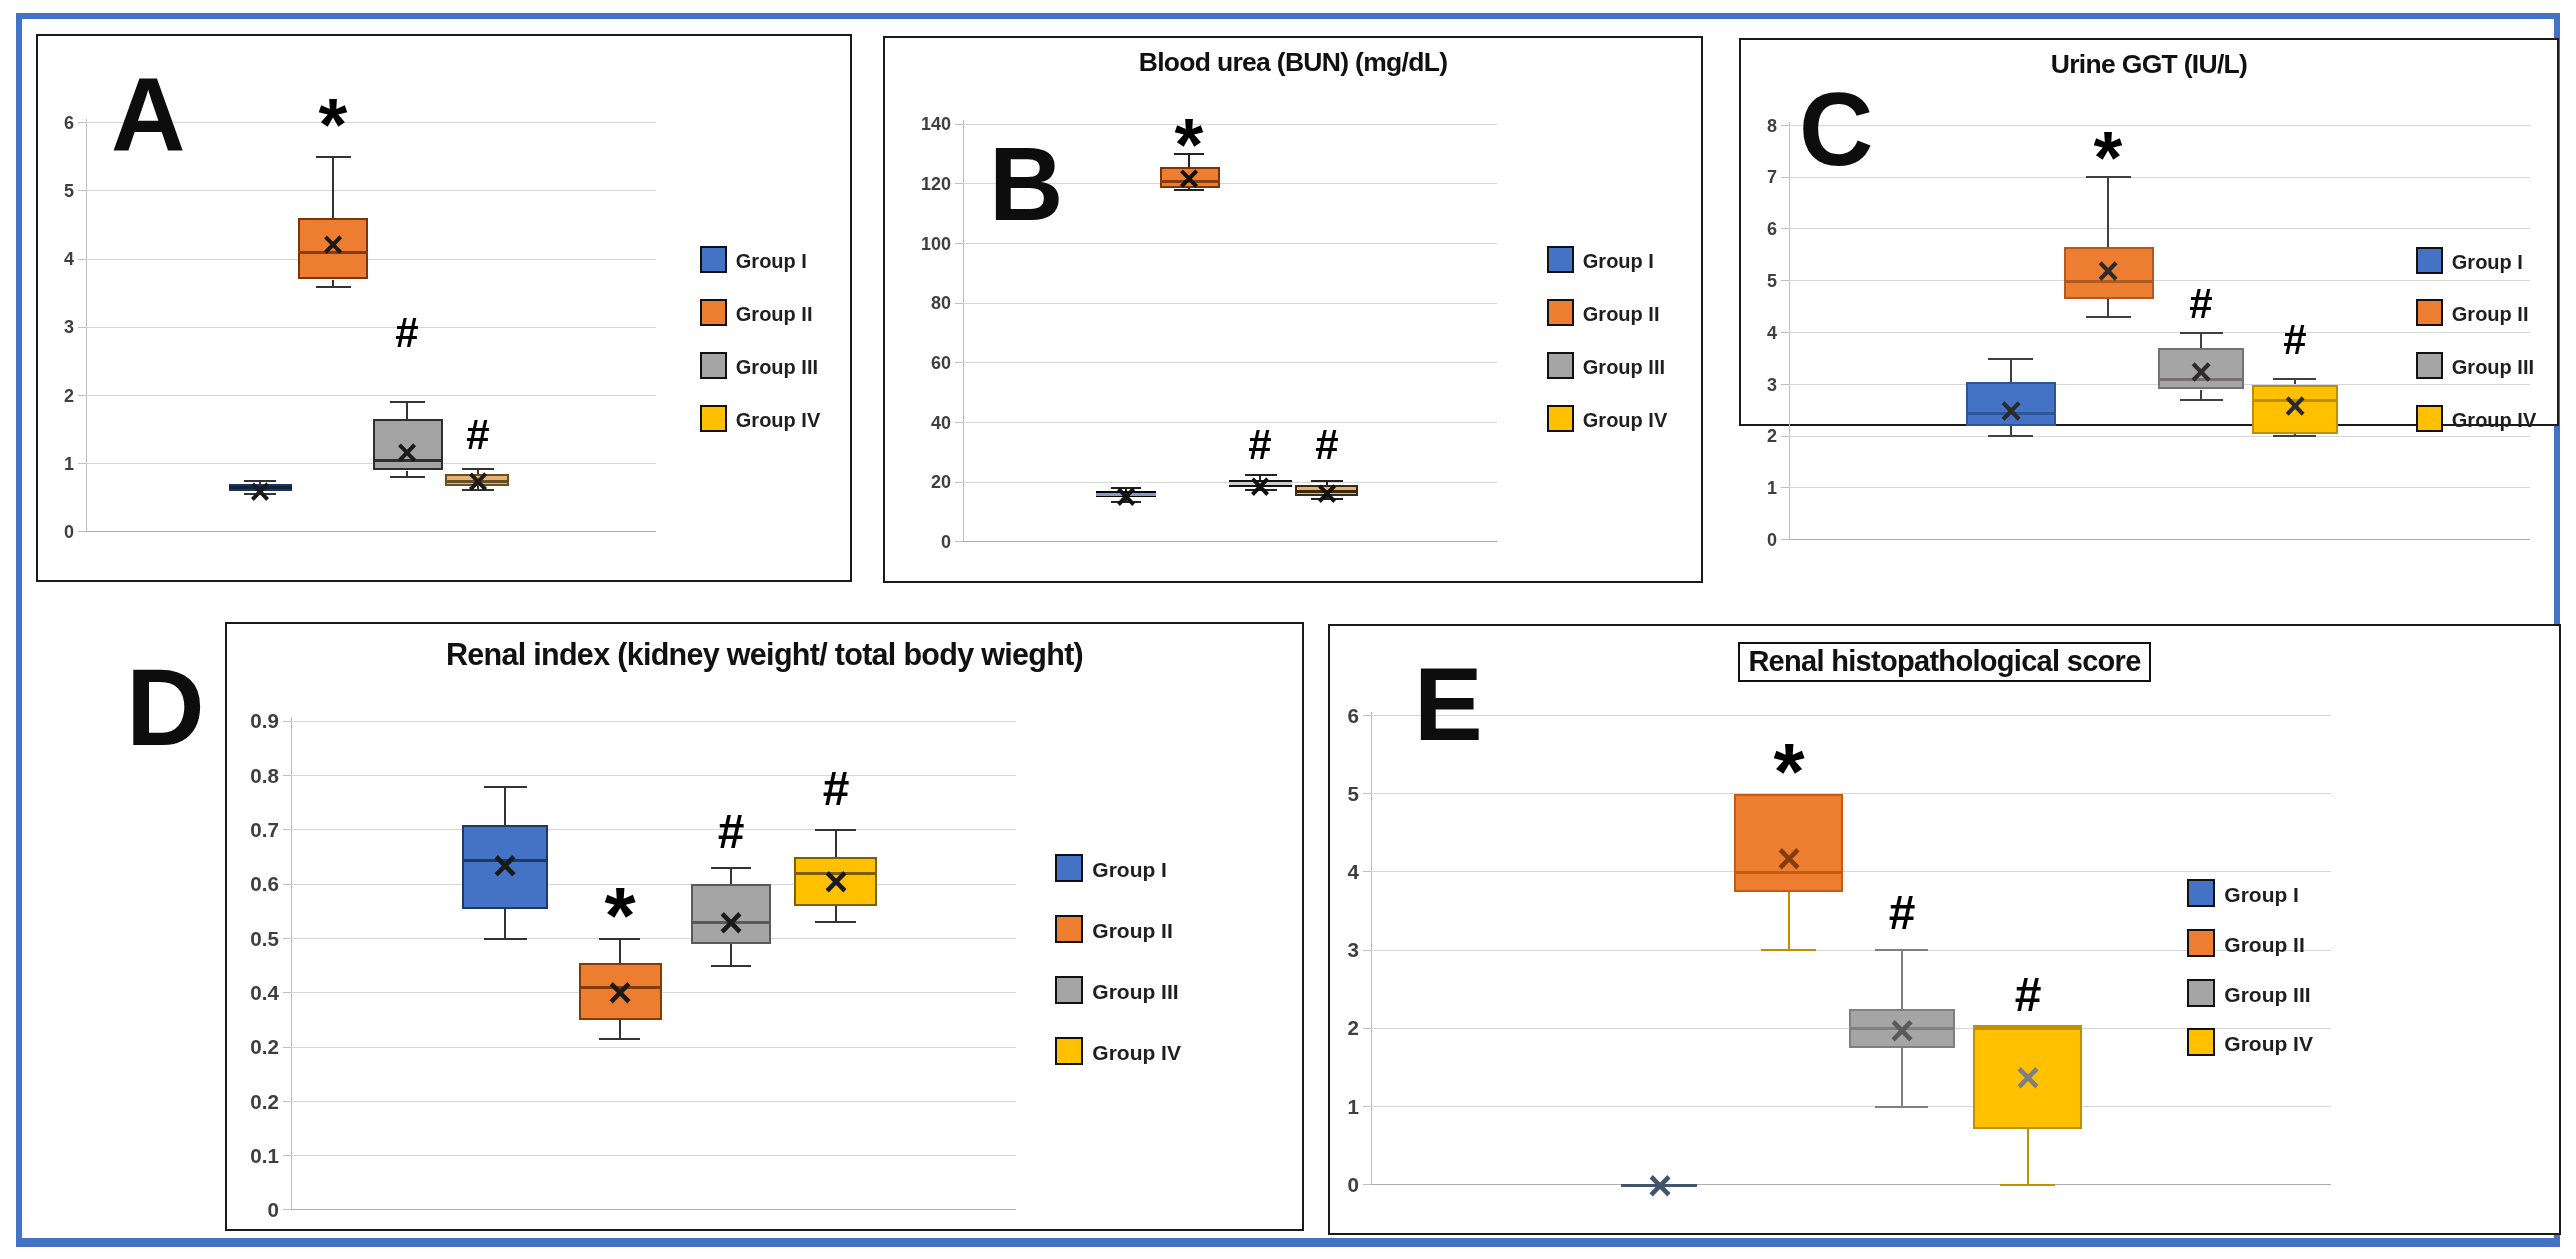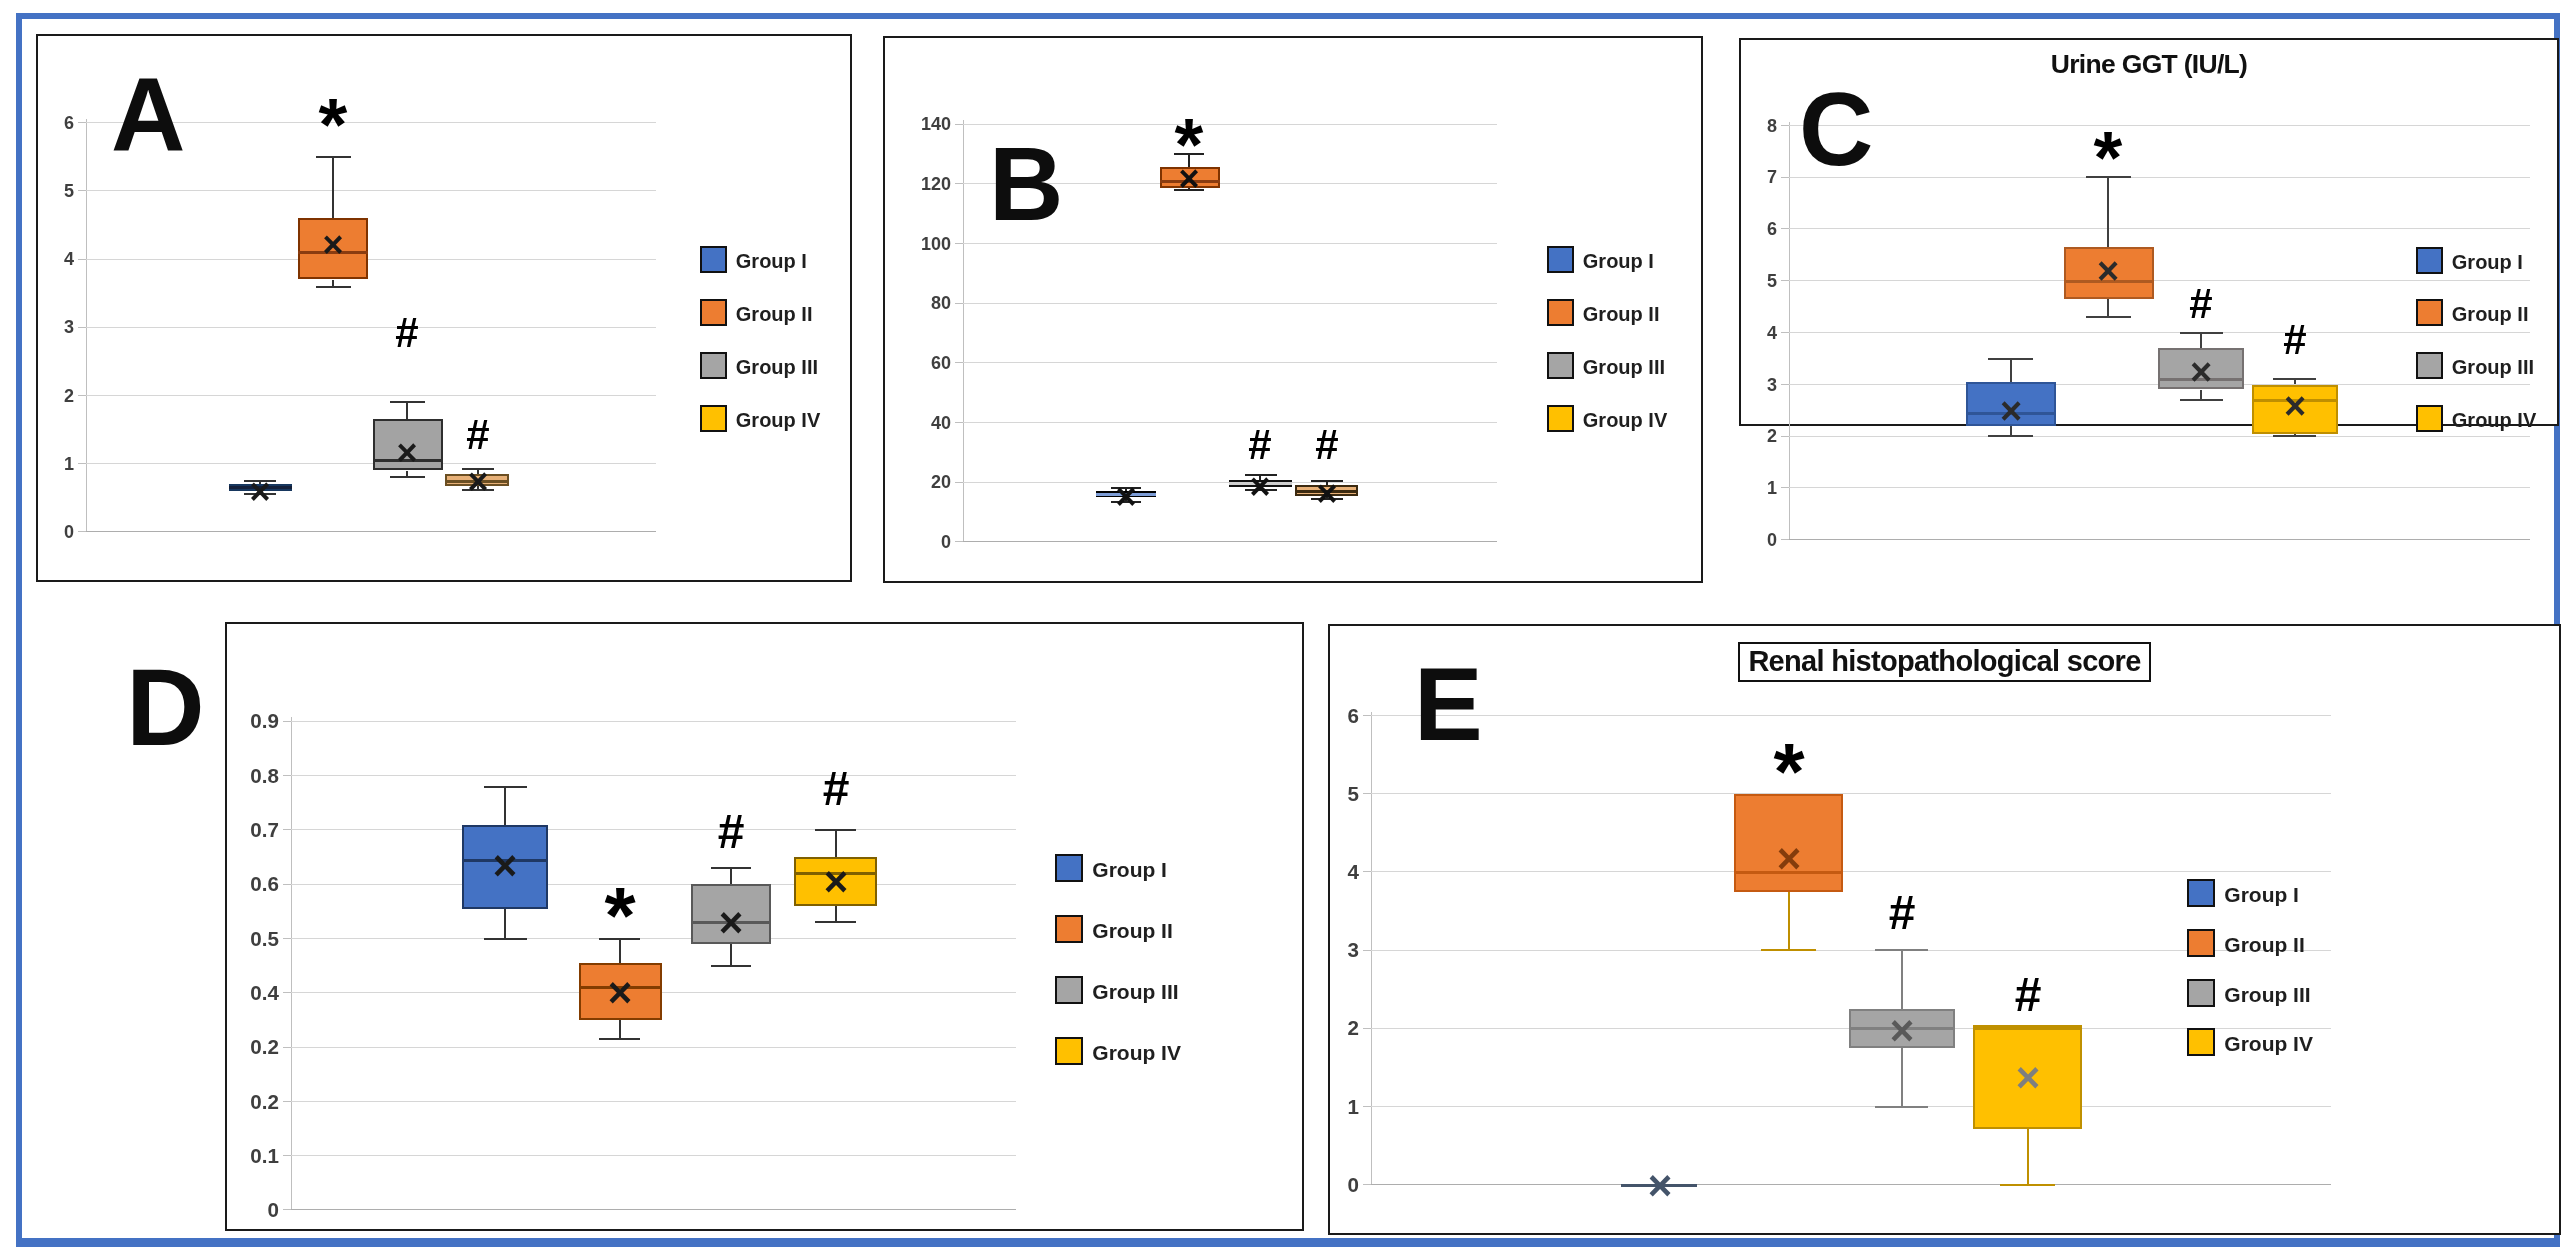--- a/index.html
+++ b/index.html
@@ -98,20 +98,21 @@
         <span class="legend-swatch" style="width: 26.5px; height: 26.5px; background: rgb(165, 165, 165);"></span>
         <span class="legend-label" style="font-size: 20px;">Group III</span>
       </div>
       <div class="legend-row" style="left: 662px; top: 369px;">
         <span class="legend-swatch" style="width: 26.5px; height: 26.5px; background: rgb(255, 192, 0);"></span>
         <span class="legend-label" style="font-size: 20px;">Group IV</span>
       </div>
     </div>
     <div class="panel-letter" style="left: 111px; top: 63px; font-size: 103px;">A</div>
     <div class="panel" style="left: 883px; top: 36px; width: 820px; height: 547px;">
+      <div class="panel-title" style="top: 9.3px; font-size: 26.5px;"><span>Blood urea (BUN) (mg/dL)</span></div>
       <div class="axis-v" style="left: 78px; top: 82px; height: 422px;"></div>
       <div class="gridline" style="left: 78px; top: 86px; width: 534px;"></div>
       <div class="tickmark" style="left: 70px; top: 86px;"></div>
       <span class="y-tick-label" style="left: 66px; top: 86px; font-size: 18px;">140</span>
       <div class="gridline" style="left: 78px; top: 145px; width: 534px;"></div>
       <div class="tickmark" style="left: 70px; top: 145px;"></div>
       <span class="y-tick-label" style="left: 66px; top: 146px; font-size: 18px;">120</span>
       <div class="gridline" style="left: 78px; top: 205px; width: 534px;"></div>
       <div class="tickmark" style="left: 70px; top: 205px;"></div>
       <span class="y-tick-label" style="left: 66px; top: 206px; font-size: 18px;">100</span>
@@ -252,20 +253,21 @@
         <span class="legend-swatch" style="width: 26.5px; height: 26.5px; background: rgb(165, 165, 165);"></span>
         <span class="legend-label" style="font-size: 20px;">Group III</span>
       </div>
       <div class="legend-row" style="left: 675px; top: 365px;">
         <span class="legend-swatch" style="width: 26.5px; height: 26.5px; background: rgb(255, 192, 0);"></span>
         <span class="legend-label" style="font-size: 20px;">Group IV</span>
       </div>
     </div>
     <div class="panel-letter" style="left: 1799px; top: 78px; font-size: 103px;">C</div>
     <div class="panel" style="left: 225px; top: 622px; width: 1079px; height: 609px;">
+      <div class="panel-title" style="top: 13.3px; font-size: 30.5px;"><span>Renal index (kidney weight/ total body wieght)</span></div>
       <div class="axis-v" style="left: 64px; top: 93px; height: 493px;"></div>
       <div class="gridline" style="left: 64px; top: 97px; width: 725px;"></div>
       <div class="tickmark" style="left: 56px; top: 97px;"></div>
       <span class="y-tick-label" style="left: 52px; top: 97px; font-size: 20.6px;">0.9</span>
       <div class="gridline" style="left: 64px; top: 151px; width: 725px;"></div>
       <div class="tickmark" style="left: 56px; top: 151px;"></div>
       <span class="y-tick-label" style="left: 52px; top: 152px; font-size: 20.6px;">0.8</span>
       <div class="gridline" style="left: 64px; top: 205px; width: 725px;"></div>
       <div class="tickmark" style="left: 56px; top: 205px;"></div>
       <span class="y-tick-label" style="left: 52px; top: 206px; font-size: 20.6px;">0.7</span>

